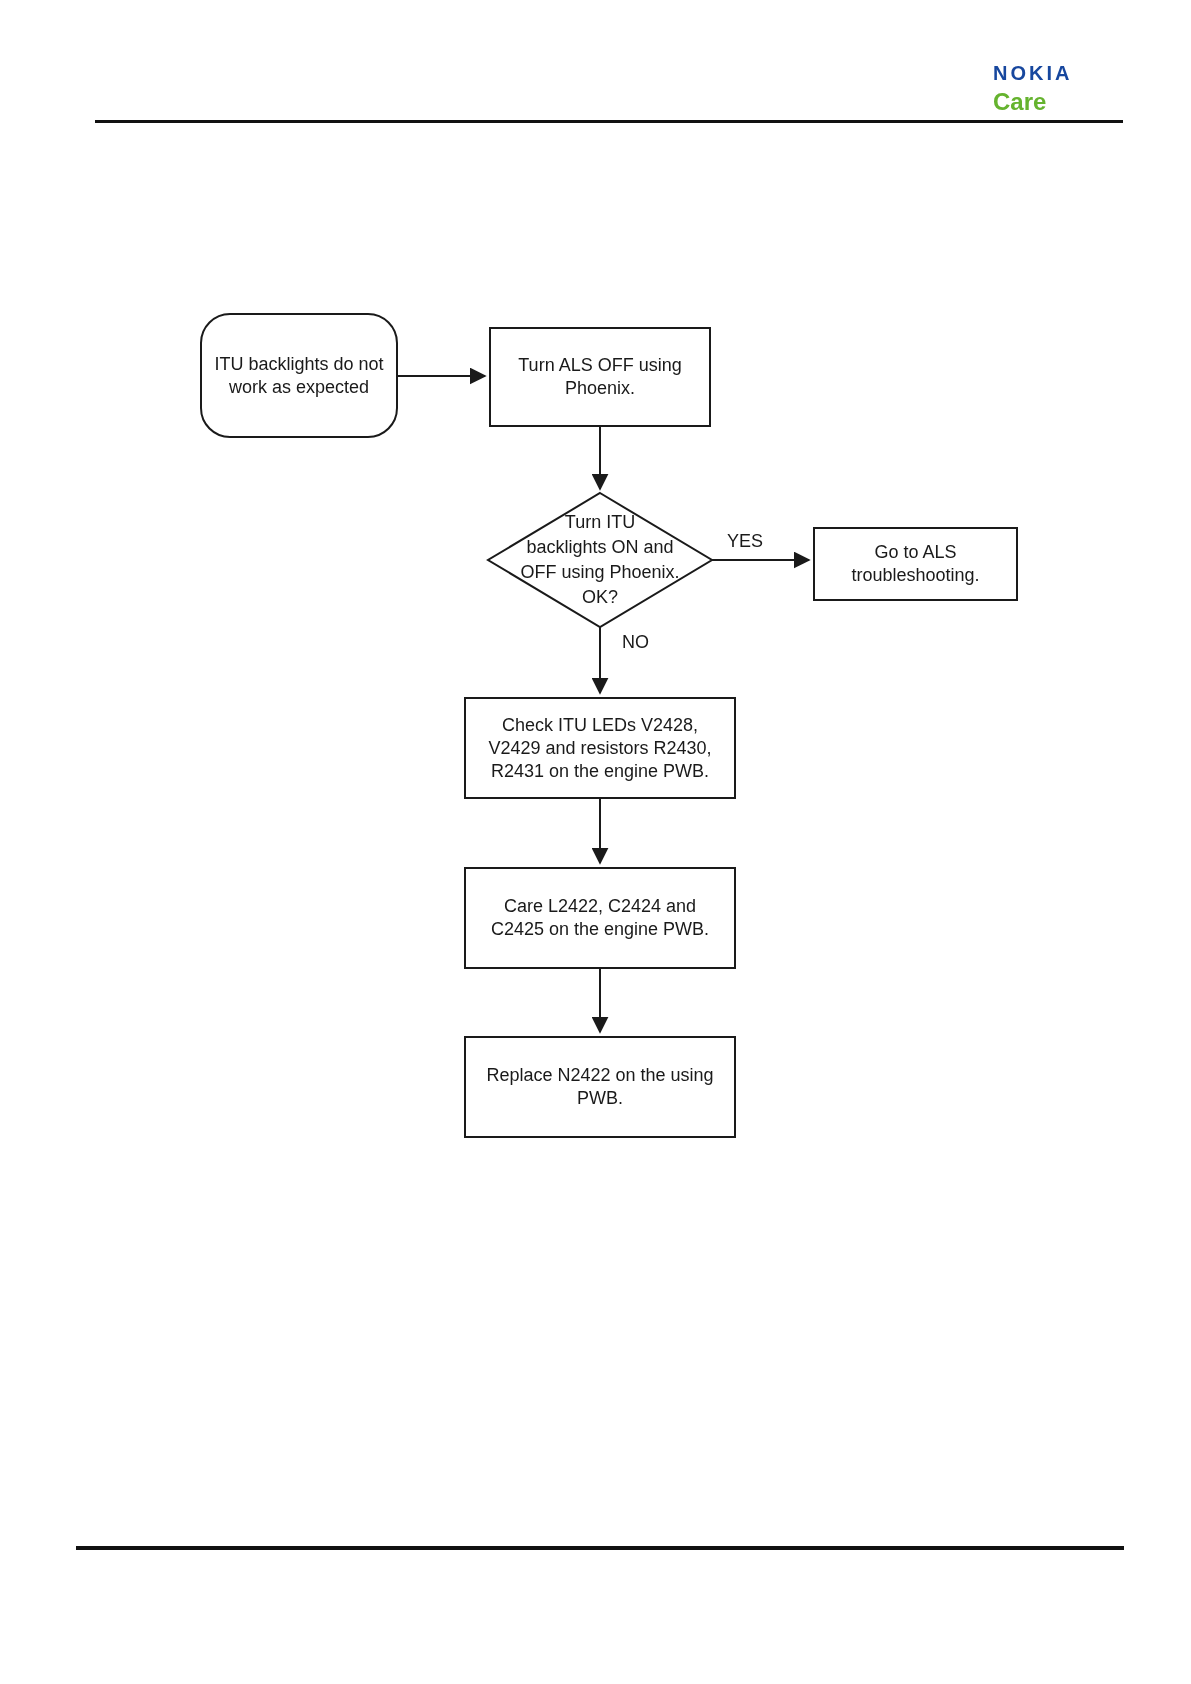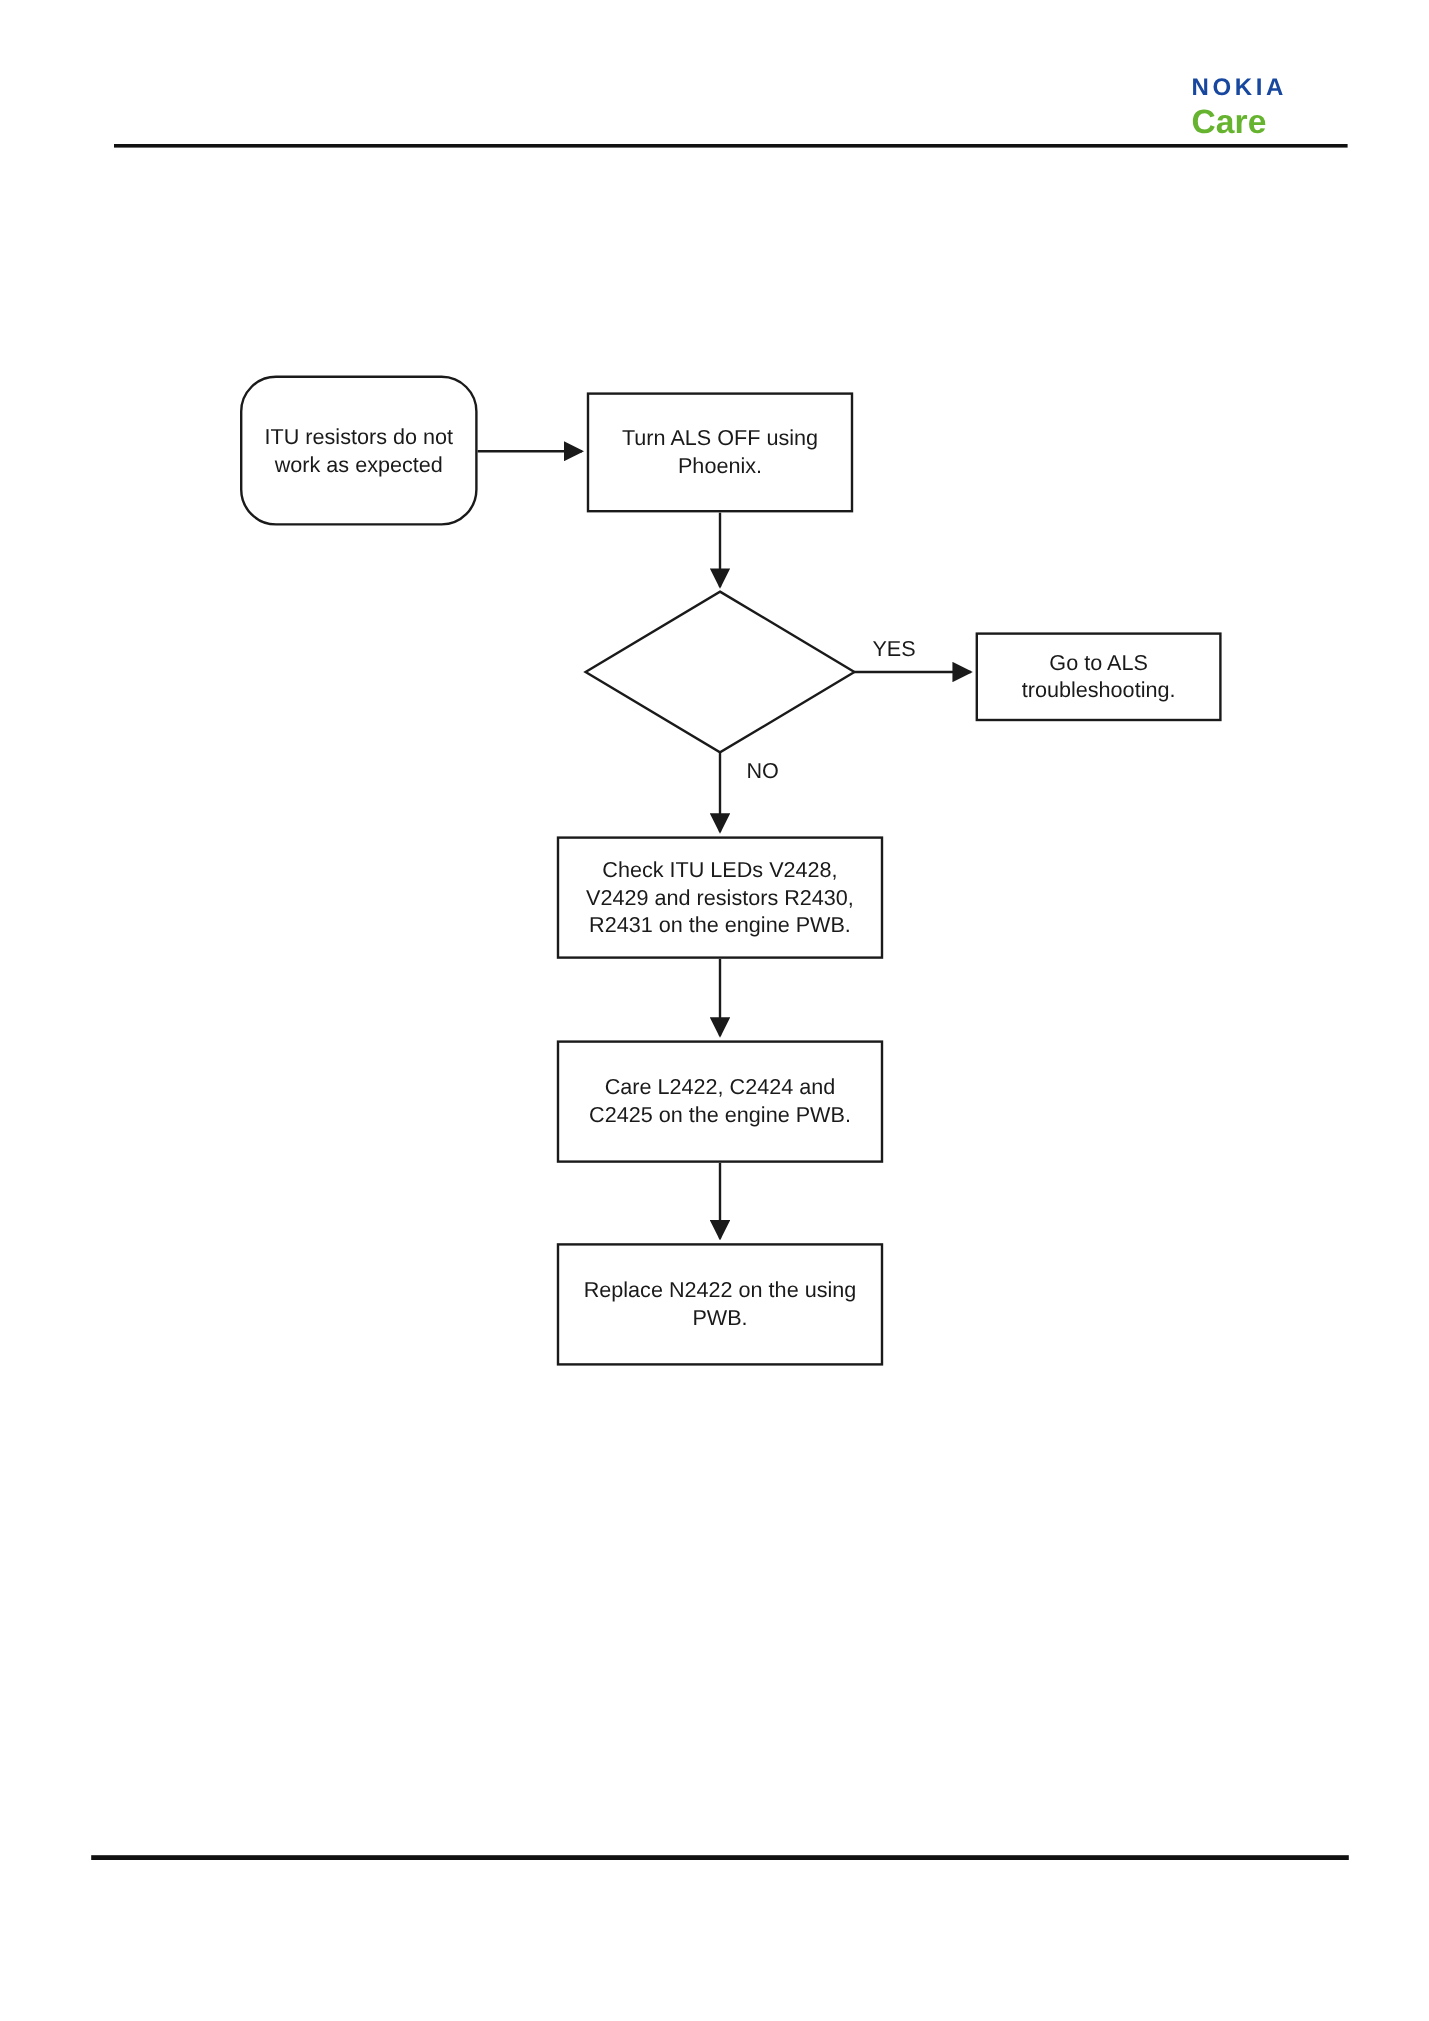--- a/index.html
+++ b/index.html
@@ -24,21 +24,21 @@
     width: 130px;
   }
   .brand-main {
     font-weight: 700;
     font-size: 20px;
     letter-spacing: 3px;
     line-height: 27px;
   }
   .brand-sub {
     font-weight: 700;
-    font-size: 28px;
+    font-size: 24px;
     line-height: 26px;
     margin-top: 2px;
   }
   .rule {
     position: absolute;
     background: #111111;
   }
   .rule-top  { left: 95px;  top: 120px;  width: 1028px; height: 3px; }
   .rule-bot  { left: 76px;  top: 1546px; width: 1048px; height: 4px; }
 
@@ -99,29 +99,35 @@
 
     <line x1="398" y1="376" x2="485" y2="376" stroke="#1a1a1a" stroke-width="2" marker-end="url(#arrow)"></line>
     <line x1="600" y1="427" x2="600" y2="489" stroke="#1a1a1a" stroke-width="2" marker-end="url(#arrow)"></line>
     <line x1="712" y1="560" x2="809" y2="560" stroke="#1a1a1a" stroke-width="2" marker-end="url(#arrow)"></line>
     <line x1="600" y1="627" x2="600" y2="693" stroke="#1a1a1a" stroke-width="2" marker-end="url(#arrow)"></line>
     <line x1="600" y1="799" x2="600" y2="863" stroke="#1a1a1a" stroke-width="2" marker-end="url(#arrow)"></line>
     <line x1="600" y1="969" x2="600" y2="1032" stroke="#1a1a1a" stroke-width="2" marker-end="url(#arrow)"></line>
   </svg>
 
   <div class="node terminator" style="left:200px; top:313px; width:198px; height:125px;">
-    <div class="node-label">ITU resistors do not
+    <div class="node-label">ITU backlights do not
 work as expected</div>
   </div>
 
   <div class="node" style="left:489px; top:327px; width:222px; height:100px;">
     <div class="node-label">Turn ALS OFF using
 Phoenix.</div>
   </div>
 
+  <div class="decision-text" style="left:488px; top:493px; width:224px; height:134px;">
+    <div class="node-label">Turn ITU
+backlights ON and
+OFF using Phoenix.
+OK?</div>
+  </div>
 
   <div class="float-label" style="left:714px; top:530px; width:62px;">YES</div>
 
   <div class="float-label" style="left:622px; top:631px; width:50px; text-align:left;">NO</div>
 
   <div class="node" style="left:813px; top:527px; width:205px; height:74px;">
     <div class="node-label">Go to ALS
 troubleshooting.</div>
   </div>
 

